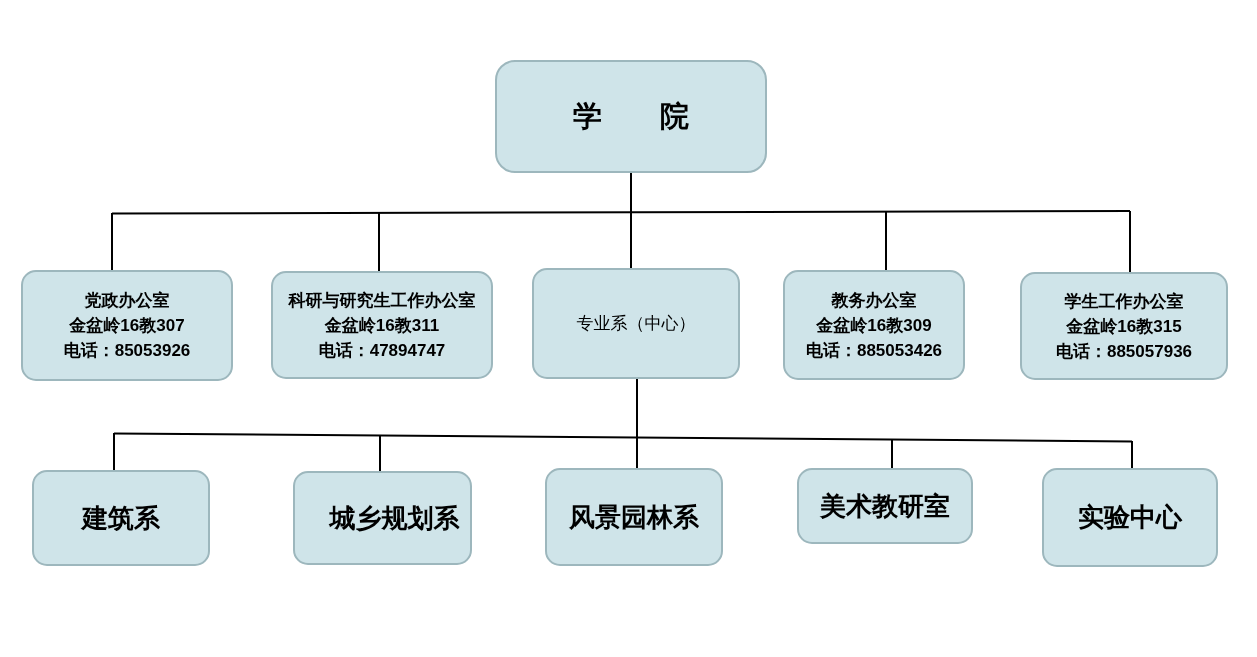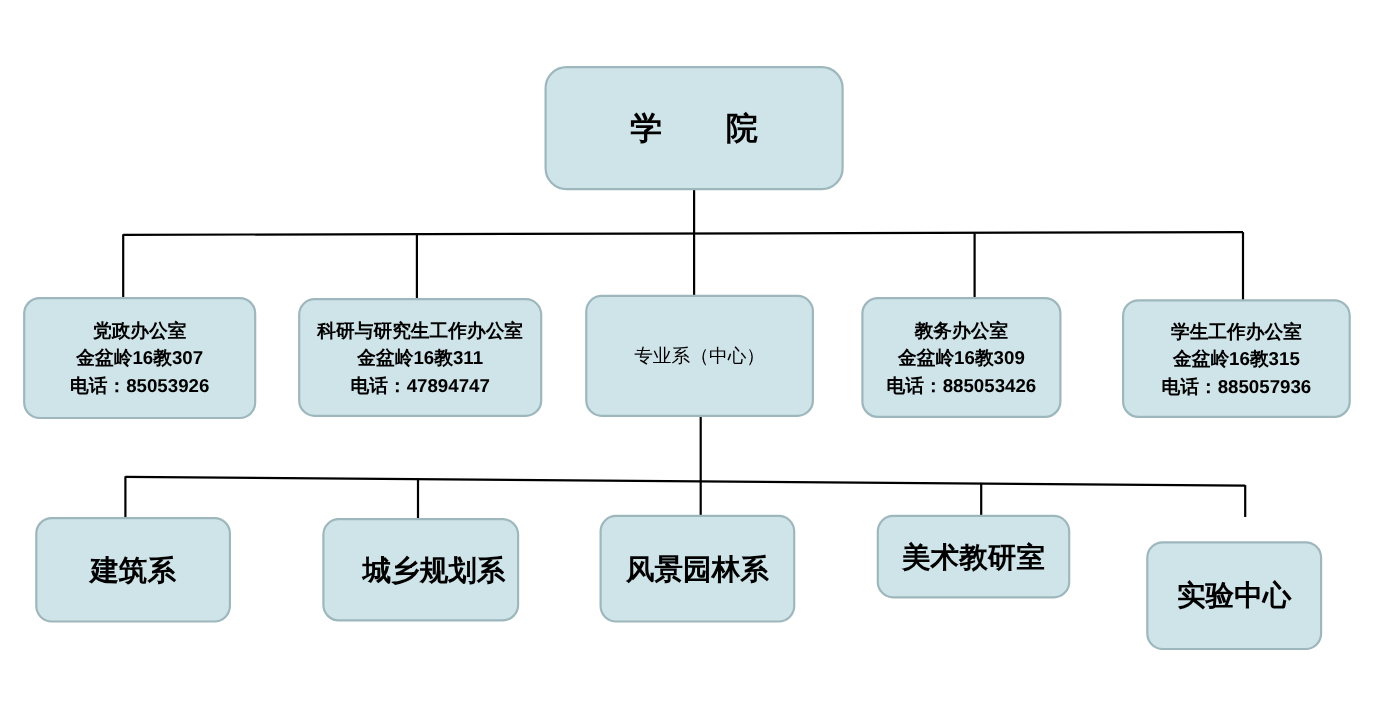--- a/index.html
+++ b/index.html
@@ -119,17 +119,17 @@
   </div>
 
   <div class="node l3" style="left:545px; top:468px; width:178px; height:98px;">
     <div class="line">风景园林系</div>
   </div>
 
   <div class="node l3" style="left:797px; top:468px; width:176px; height:76px;">
     <div class="line">美术教研室</div>
   </div>
 
-  <div class="node l3" style="left:1042px; top:492px; width:160px; height:99px;">
+  <div class="node l3" style="left:1042px; top:468px; width:176px; height:99px;">
     <div class="line">实验中心</div>
   </div>
 
 </div>
 
 </body></html>

